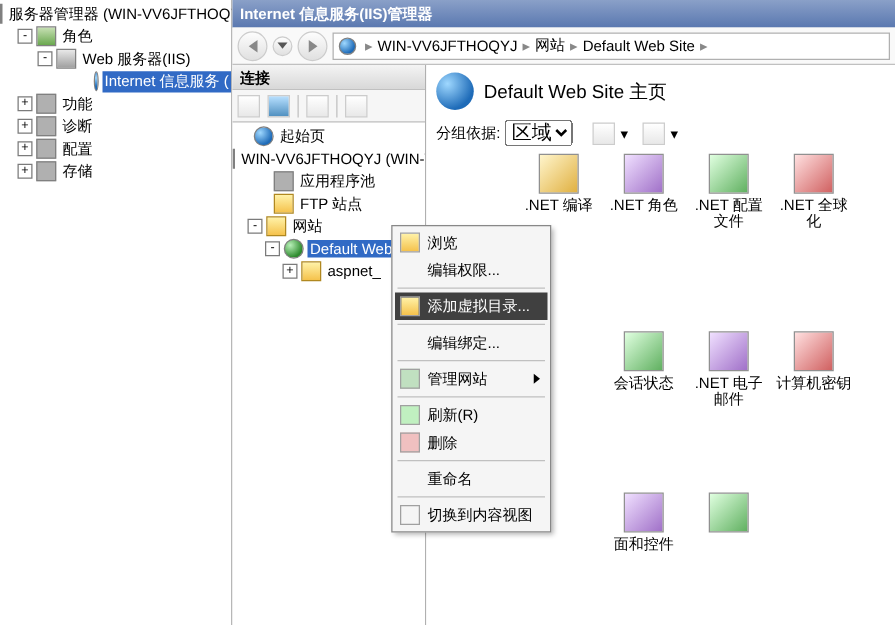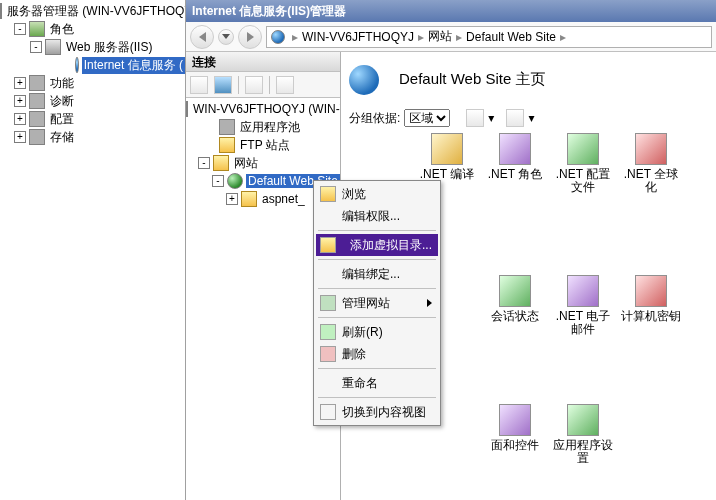--- a/index.html
+++ b/index.html
@@ -37,39 +37,39 @@
   .connhdr{height:20px;background:linear-gradient(#f4f4f4,#d8d8d8);border-bottom:1px solid #c0c0c0;padding-left:6px;line-height:20px;font-weight:bold;}
   .conntb{height:26px;border-bottom:1px solid #c0c0c0;display:flex;align-items:center;padding:0 4px;gap:6px;background:#f6f6f6;}
   .tbtn{width:18px;height:18px;border:1px solid #ccc;background:linear-gradient(#fff,#e8e8e8);}
   .tbtn.disk{background:linear-gradient(#b8e0ff,#5090c0);}
   .tsep{width:1px;height:18px;background:#c0c0c0;}
   .ctree{flex:1;overflow:hidden;padding-top:2px;}
   
   .main{flex:1;background:#fff;display:flex;flex-direction:column;min-width:0;}
   .mainhdr{display:flex;align-items:center;gap:8px;padding:6px 8px;}
   .bigico{width:30px;height:30px;border-radius:50%;background:radial-gradient(circle at 30% 30%,#9fd8ff,#1e6bb8 70%);}
-  .mainhdr h1{margin:12px;font-size:15px;font-weight:normal;}
+  .mainhdr h1{margin:0;font-size:15px;font-weight:normal;}
   .filterrow{display:flex;align-items:center;gap:4px;padding:2px 8px;}
-  .filterrow select{font-size:12px;}
+  .filterrow select{font-size:16px;}
   .grplbl{padding:4px 8px;font-weight:bold;border-bottom:1px solid #c0c0c0;margin:2px 8px 4px 8px;}
   .icons{display:flex;flex-wrap:wrap;padding:2px 4px;gap:0;}
   .item{width:66px;display:flex;flex-direction:column;align-items:center;text-align:center;margin:2px 1px 6px 1px;}
   .itico{width:32px;height:32px;border:1px solid #909090;margin-bottom:3px;background:#eee;}
   .itlbl{line-height:13px;word-break:break-all;}
   
   .c1{background:linear-gradient(135deg,#e0f0ff,#7aa8d8);}
   .c2{background:linear-gradient(135deg,#fff5cc,#e0b040);}
   .c3{background:linear-gradient(135deg,#f0e0ff,#a070c8);}
   .c4{background:linear-gradient(135deg,#e0ffe0,#60b060);}
   .c5{background:linear-gradient(135deg,#ffe0e0,#d06060);}
   .c6{background:linear-gradient(135deg,#e0e0e0,#808080);}
   
   .ctx{position:absolute;left:313px;top:180px;width:128px;background:#f5f5f5;border:1px solid #888;box-shadow:2px 2px 4px rgba(0,0,0,0.3);padding:2px;}
   .ctxitem{height:22px;display:flex;align-items:center;padding:0 6px 0 26px;position:relative;}
-  .ctxitem.hi{background:#4c1d95;color:#fff;justify-content:flex-end;}
+  .ctxitem.hi{background:#404040;color:#fff;}
   .ctxitem .cico{position:absolute;left:4px;width:16px;height:16px;border:1px solid #a0a0a0;}
   .ctxsep{height:1px;background:#c0c0c0;margin:3px 2px;}
   .ctxarrow{position:absolute;right:6px;width:0;height:0;border-top:4px solid transparent;border-bottom:4px solid transparent;border-left:5px solid #000;}
   .cico.cbrowse{background:linear-gradient(#fff2a8,#f5c24c);}
   .cico.capp{background:linear-gradient(#b8d8f8,#5a8ad8);}
   .cico.cvdir{background:linear-gradient(#fff2a8,#f5c24c);}
   .cico.csite{background:#c0e0c0;}
   .cico.crefresh{background:#c0f0c0;}
   .cico.cremove{background:#f0c0c0;}
 </style>
@@ -154,20 +154,25 @@
           <span class="tbtn"></span>
           <span class="tbtn disk"></span>
           <span class="tsep"></span>
           <span class="tbtn"></span>
           <span class="tsep"></span>
           <span class="tbtn"></span>
         </div>
         <div class="ctree">
           <div class="node">
             <span class="noexp"></span>
+              <span class="ico glob"></span>
+            <span class="lbl">起始页</span>
+          </div>
+          <div class="node">
+            <span class="noexp"></span>
               <span class="ico server"></span>
             <span class="lbl">WIN-VV6JFTHOQYJ (WIN-VV6</span>
           </div>
           <div class="node" style="padding-left:16px">
             <span class="noexp"></span>
               <span class="ico func"></span>
             <span class="lbl">应用程序池</span>
           </div>
           <div class="node" style="padding-left:16px">
             <span class="noexp"></span>
@@ -266,21 +271,20 @@
             <div class="item" style="visibility: hidden;">
               <div class="itico c2"></div>
               <div class="itlbl"></div>
             </div>
             <div class="item">
               <div class="itico c3"></div>
               <div class="itlbl">面和控件</div>
             </div>
             <div class="item">
               <div class="itico c4"></div>
-              <div class="itlbl">应用程序设置</div>
             </div>
             <div class="item" style="visibility: hidden;">
               <div class="itico c5"></div>
               <div class="itlbl"></div>
             </div>
             <div class="item" style="visibility: hidden;">
               <div class="itico c6"></div>
               <div class="itlbl"></div>
             </div>
           </div>

